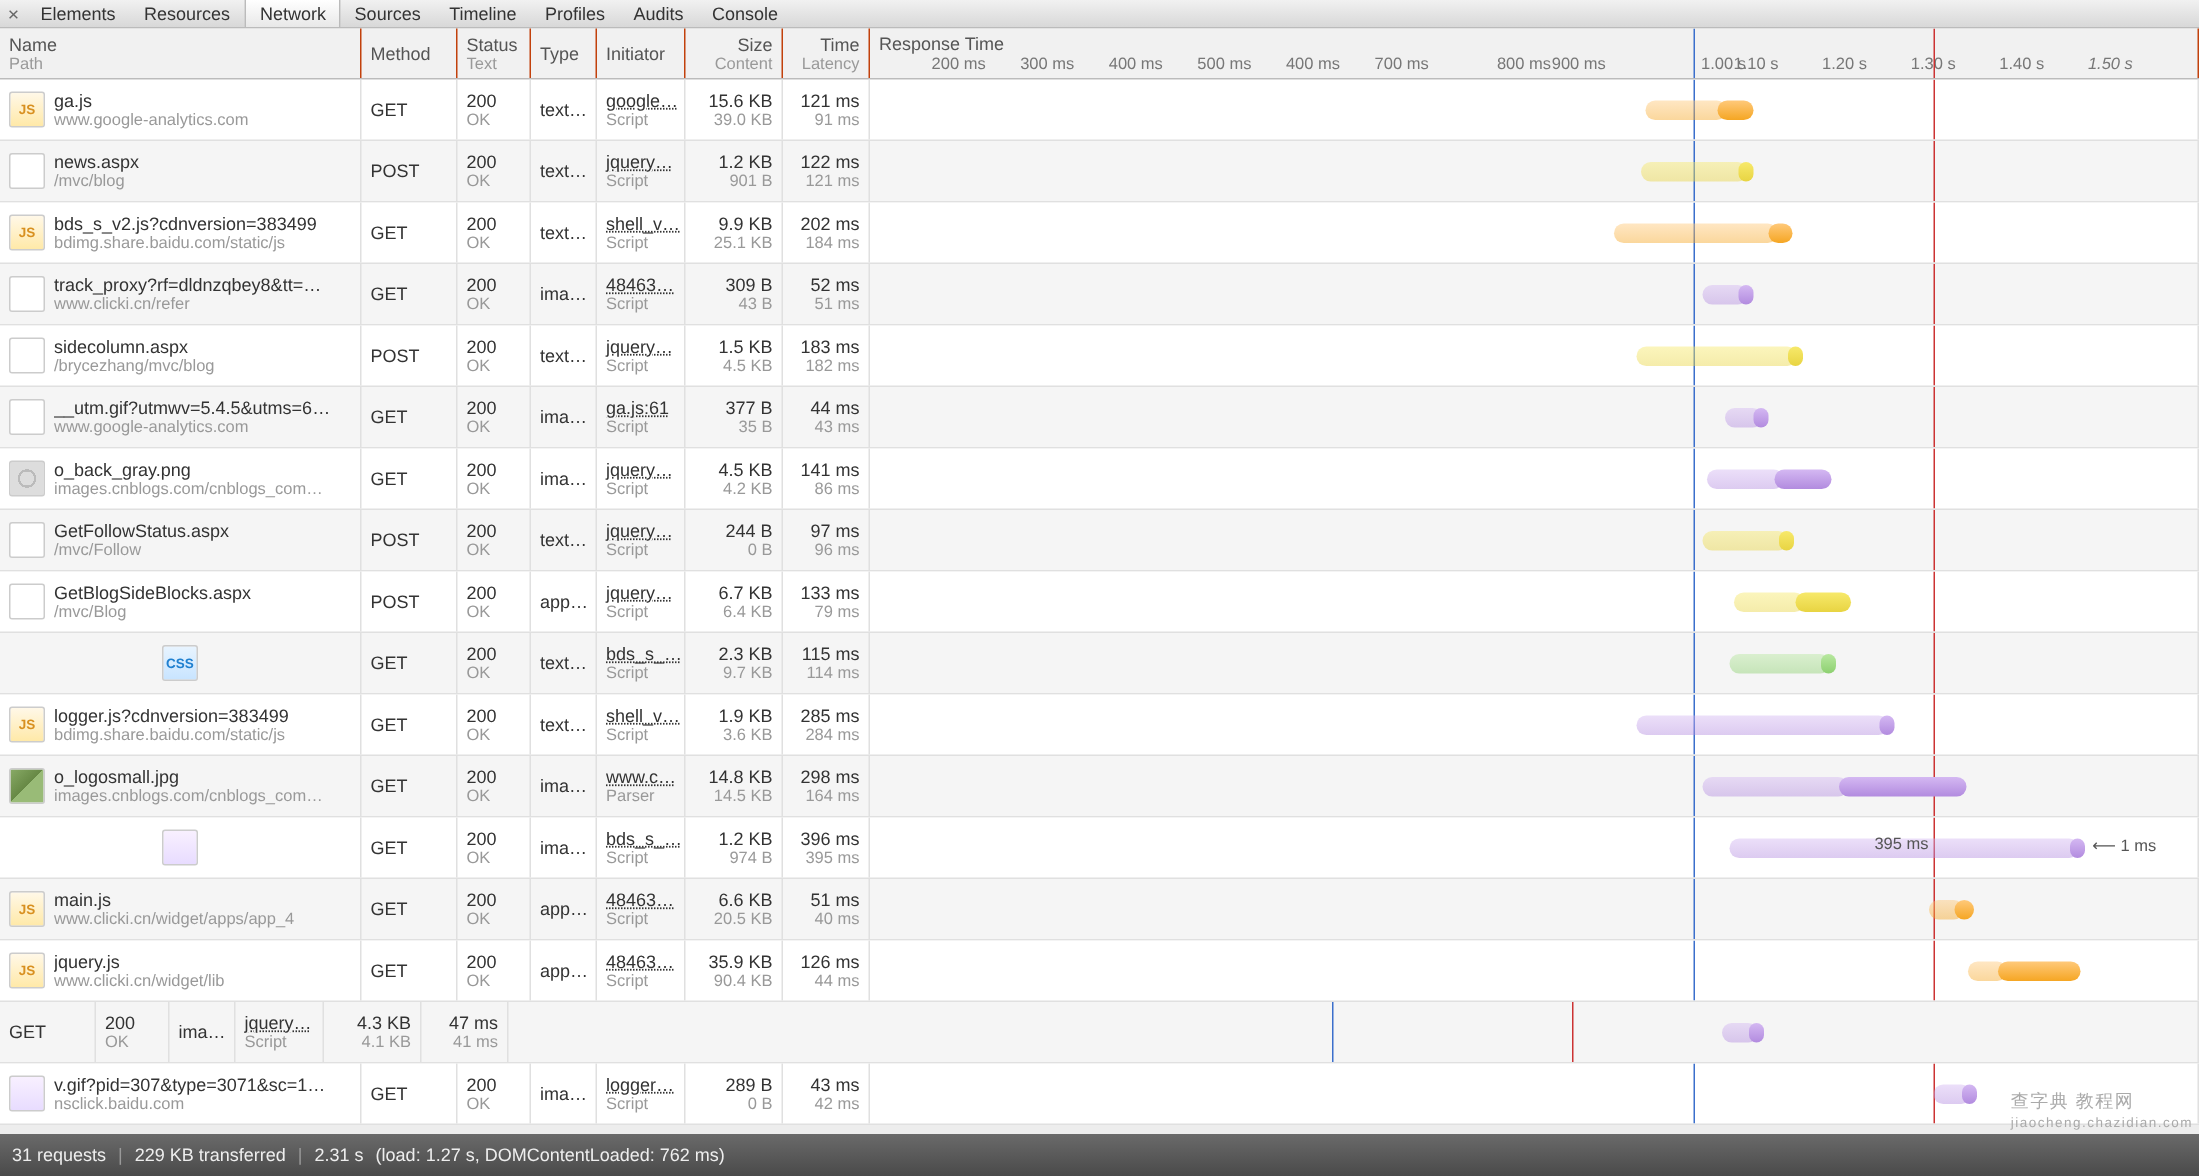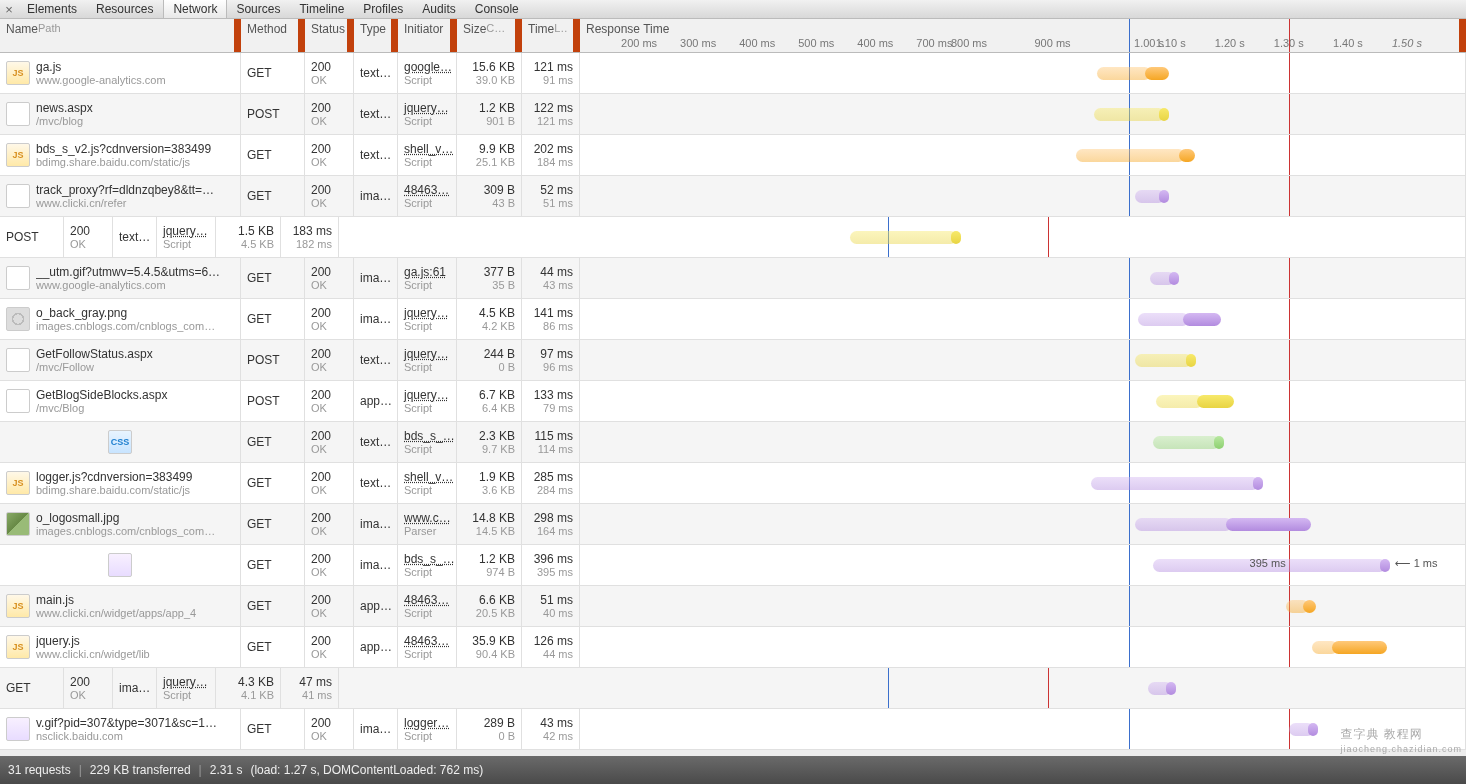--- a/index.html
+++ b/index.html
@@ -2,21 +2,21 @@
 <html><head>
 <meta charset="utf-8">
 <style>
 *{box-sizing:border-box;margin:0;padding:0;font-family:"Lucida Grande","Helvetica Neue",Arial,sans-serif;font-size:12px}
 body{background:#ededed;width:1466px;height:784px;overflow:hidden;display:flex;flex-direction:column}
 .toolbar{height:19px;background:linear-gradient(#f1f1f1,#d8d8d8);border-bottom:1px solid #bbb;display:flex;align-items:center}
 .close-x{width:18px;text-align:center;color:#666;font-size:13px;cursor:default}
 .tab{padding:2px 9px;color:#333;cursor:default;border-right:1px solid transparent}
 .tab.active{background:linear-gradient(#fff,#e8e8e8);border-left:1px solid #bbb;border-right:1px solid #bbb}
 .headers{height:34px;display:flex;border-bottom:1px solid #bbb;background:#f1f1f1}
-.hcell{border-right:7px solid #c2410c;padding:3px 6px;color:#555;overflow:hidden;display:flex;flex-direction:row;justify-content:flex-start}
+.hcell{border-right:1px solid #c2410c;padding:3px 6px;color:#555;overflow:hidden;display:flex;flex-direction:column;justify-content:center}
 .hcell.np{width:241px}
 .hcell.method{width:64px}
 .hcell.status{width:49px}
 .hcell.type{width:44px}
 .hcell.init{width:59px}
 .hcell.size{width:65px;text-align:right}
 .hcell.time{width:58px;text-align:right}
 .hcell.resp{flex:1;padding:0;position:relative}
 .hcell .sub{color:#999;font-size:11px}
 .ticklabel{position:absolute;top:18px;font-size:11px;color:#777;transform:translateX(-50%)}
@@ -94,21 +94,21 @@
       <span class="sub">Latency</span>
     </div>
   <div class="hcell resp" id="tickhead">
       <span style="position:absolute;top:3px;left:6px">Response Time</span>
       <span class="ticklabel" style="left: 59.0667px;">200 ms</span>
       <span class="ticklabel" style="left: 118.133px;">300 ms</span>
       <span class="ticklabel" style="left: 177.2px;">400 ms</span>
       <span class="ticklabel" style="left: 236.267px;">500 ms</span>
       <span class="ticklabel" style="left: 295.333px;">400 ms</span>
       <span class="ticklabel" style="left: 354.4px;">700 ms</span>
-      <span class="ticklabel" style="left: 389px;">800 ms</span>
+      <span class="ticklabel" style="left: 436px;">800 ms</span>
       <span class="ticklabel" style="left: 472.533px;">900 ms</span>
       <span class="ticklabel" style="left: 524px; margin-left: 45px;">1.00 s</span>
       <span class="ticklabel" style="left: 590.667px;">1.10 s</span>
       <span class="ticklabel" style="left: 649.733px;">1.20 s</span>
       <span class="ticklabel" style="left: 708.8px;">1.30 s</span>
       <span class="ticklabel" style="left: 767.867px;">1.40 s</span>
       <span class="ticklabel" style="left: 826.933px; font-style: italic;">1.50 s</span>
       <div class="vline blue" style="left: 549.32px; top: 0px; bottom: 0px;"></div>
       <div class="vline red" style="left: 708.8px; top: 0px; bottom: 0px;"></div>
     </div>
@@ -258,20 +258,27 @@
         <span class="sub">51 ms</span>
       </div>
     <div class="cell timeline">
         <div class="vline blue" style="left: 549.32px;"></div>
         <div class="vline red" style="left: 708.8px;"></div>
         <div class="bar latency purple" style="left: 555.227px; width: 30.124px;"></div>
         <div class="bar content purple" style="left: 579.351px; width: 10px;"></div>
       </div>
     </div>
     <div class="row odd">
+      <div class="cell name">
+        <div class="fileicon doc"></div>
+        <div class="trunc">
+          <div class="ln">sidecolumn.aspx</div>
+          <div class="sub">/brycezhang/mvc/blog</div>
+        </div>
+      </div>
     <div class="cell method">
         <span>POST</span>
       </div>
     <div class="cell status">
         <span>200</span>
         <span class="sub">OK</span>
       </div>
     <div class="cell type">
         <span>text…</span>
       </div>

